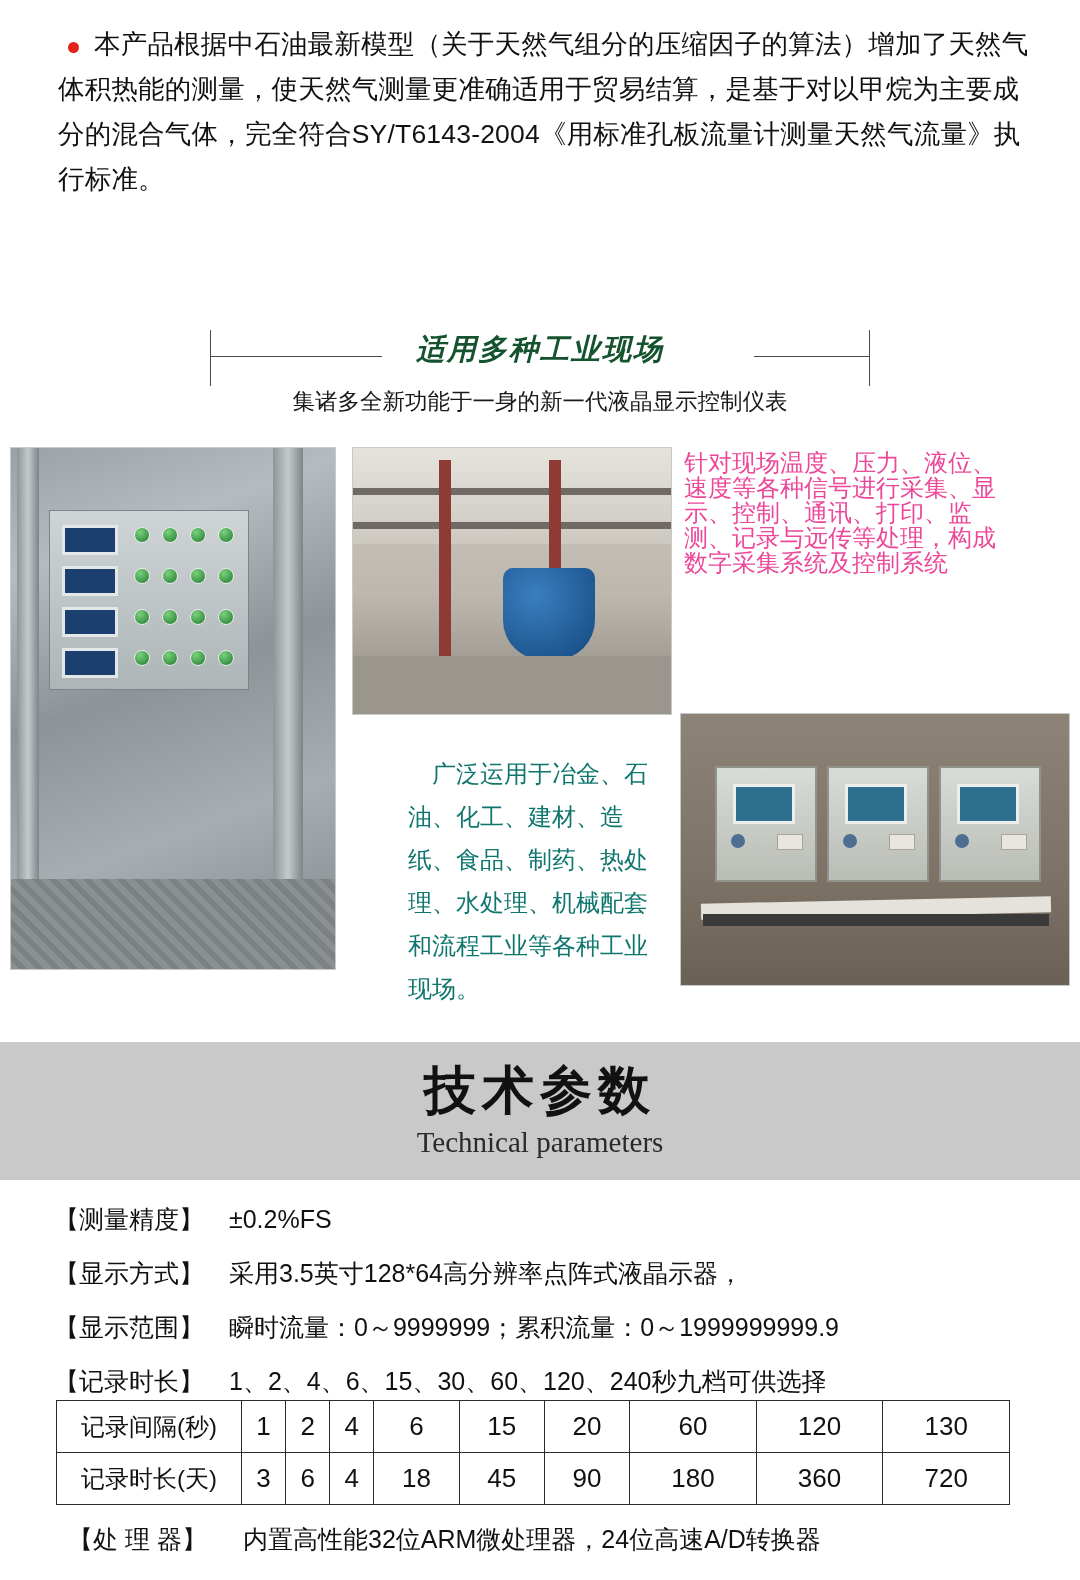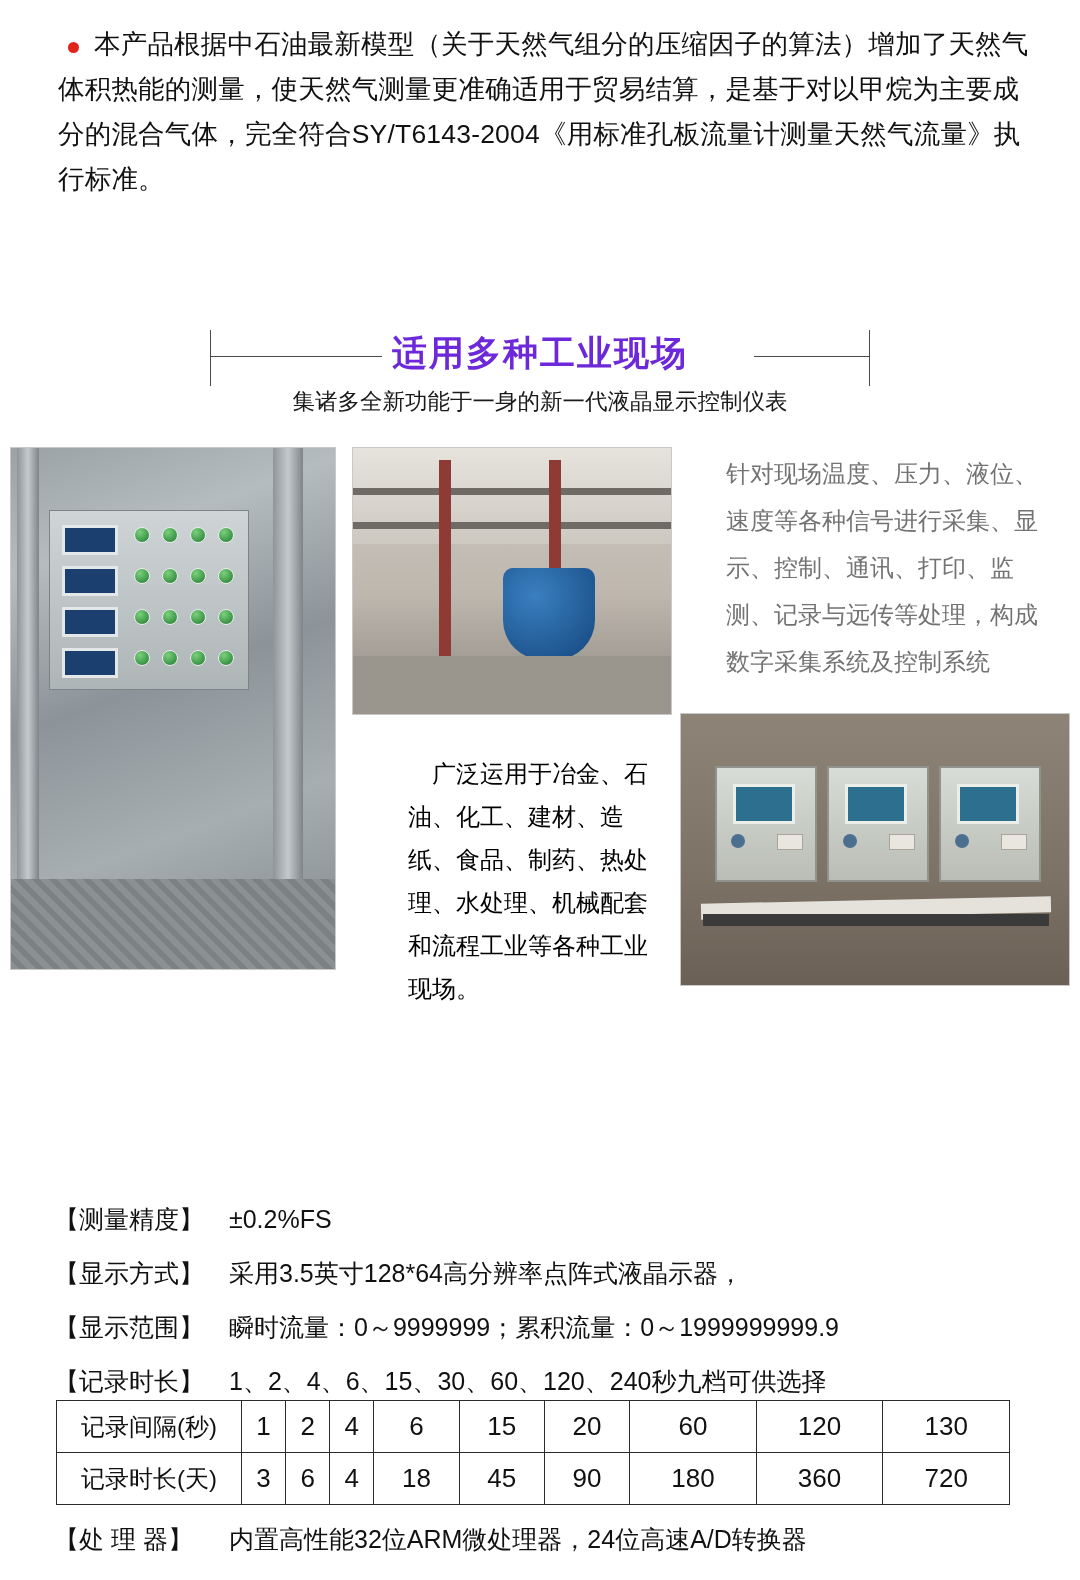--- a/index.html
+++ b/index.html
@@ -53,24 +53,25 @@
   .sec-head .rule-l { left: 0; width: 172px; }
   .sec-head .rule-r { right: 0; width: 116px; }
   .sec-head .rule-bottom {
     position: absolute;
     left: 0; right: 0; bottom: 7px; height: 1px; background: #4a4a4a;
   }
   .sec-head h2 {
     position: absolute;
     left: 0; right: 0; top: 0;
     text-align: center;
-    font-size: 35px;
+    font-size: 29px;
     font-weight: bold;
     letter-spacing: 2px;
-    color: #6d28d9;
+    color: #14532d;
+    font-style: italic;
   }
   .sec-head .sub {
     position: absolute;
     left: 0; right: 0; top: 44px;
     text-align: center;
     font-size: 22.5px;
     color: #1a1a1a;
     background: #fff;
     display: inline-block;
     margin-top: 12px;
@@ -180,27 +181,27 @@
     background:#e4e2db; transform: rotate(-1.2deg);
   }
   #photo-wall-boxes .bench2 {
     position:absolute; left: 22px; top: 200px; width: 346px; height: 12px;
     background:#3a3a3a;
   }
 
   
   .side-text-top {
     position: absolute;
-    left: 726px; top: 450px; width: 320px;
-    font-size: 24px; line-height: 47px; color: #737373;
+    left: 684px; top: 450px; width: 320px;
+    font-size: 24px; line-height: 25px; color: #ec4899;
   }
   .side-text-mid {
     position: absolute;
     left: 408px; top: 752px; width: 250px;
-    font-size: 24px; line-height: 43px; color: #000000;
+    font-size: 24px; line-height: 43px; color: #0f766e;
     text-indent: 24px;
   }
 
   
   .band {
     position: absolute;
     left: 0; top: 1042px; width: 1080px; height: 138px;
     background: #c9c9c9;
   }
   .band .cn {
@@ -242,21 +243,21 @@
     color: #111;
   }
   .tbl td.head {
     width: 185px;
     font-size: 24px;
     padding: 0 16px;
   }
 
   .spec-last {
     position: absolute;
-    left: 54px; top: 1512px; width: 990px;
+    left: 68px; top: 1512px; width: 990px;
     font-size: 25px; line-height: 54px; color: #111; white-space: nowrap;
     display: flex; align-items: baseline;
   }
   .spec-last .k { width: 175px; flex: 0 0 175px; letter-spacing: 0; }
   .spec-last .v { flex: 1 1 auto; }
 </style>
 </head>
 <body>
 
 <div class="page">
@@ -341,20 +342,24 @@
       <div class="tag"></div>
     </div>
     <div class="bench"></div>
     <div class="bench2"></div>
     <div class="cap">三台壁挂式仪表箱现场照片</div>
   </div>
 
   <div class="side-text-top">针对现场温度、压力、液位、速度等各种信号进行采集、显示、控制、通讯、打印、监测、记录与远传等处理，构成数字采集系统及控制系统</div>
   <div class="side-text-mid">广泛运用于冶金、石油、化工、建材、造纸、食品、制药、热处理、水处理、机械配套和流程工业等各种工业现场。</div>
 
+  <div class="band">
+    <div class="cn">技术参数</div>
+    <div class="en">Technical parameters</div>
+  </div>
 
   <div class="specs">
     <div class="spec-row">
       <span class="k">【测量精度】</span>
       <span class="v">±0.2%FS</span>
     </div>
     <div class="spec-row">
       <span class="k">【显示方式】</span>
       <span class="v">采用3.5英寸128*64高分辨率点阵式液晶示器，</span>
     </div>

